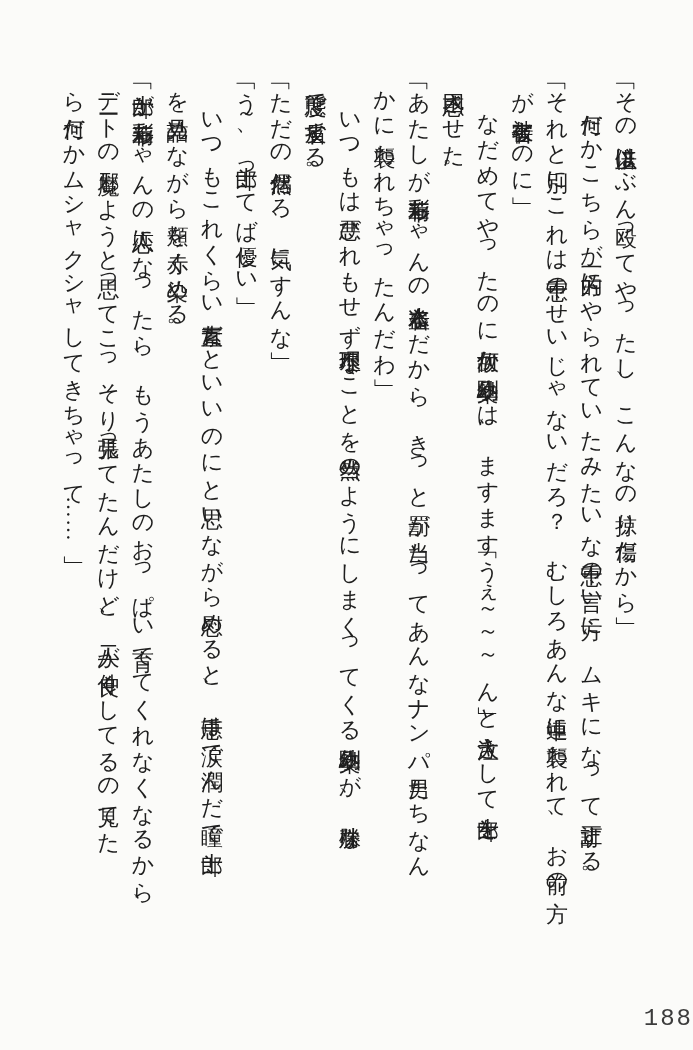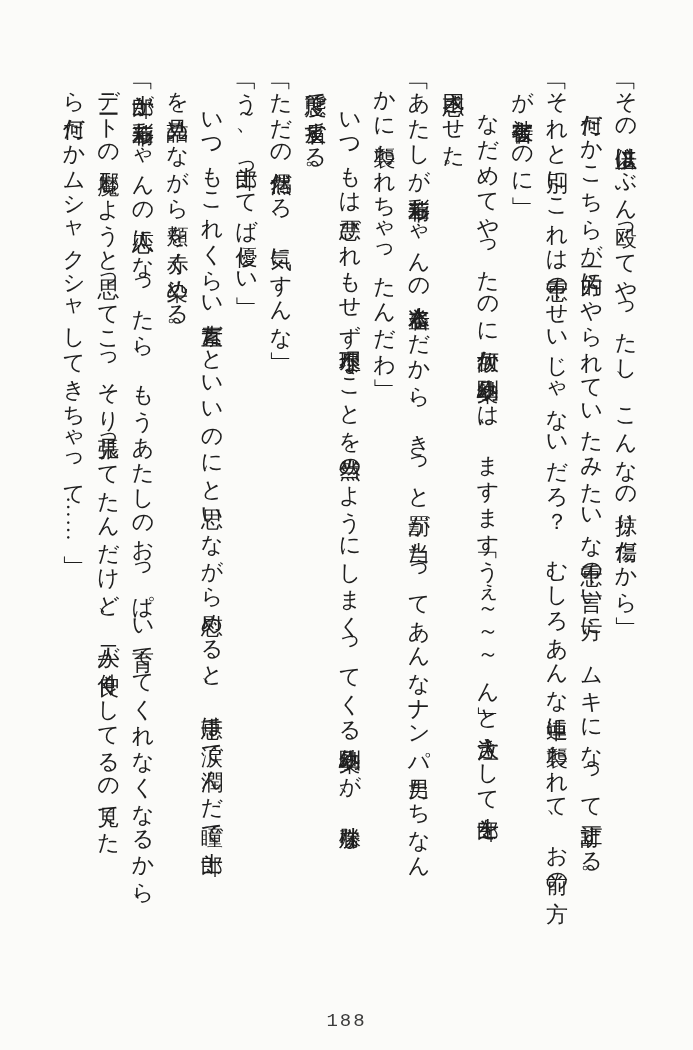--- a/index.html
+++ b/index.html
@@ -35,23 +35,23 @@
     white-space: nowrap;
   }
   .line.indent {
     text-indent: 1em;
   }
   .page-number {
     position: absolute;
     bottom: 18px;
     left: 0;
     width: 100%;
-    text-align: center;
+    text-align: right;
     font-family: "Liberation Mono", "DejaVu Sans Mono", monospace;
-    font-size: 19px;
+    font-size: 24px;
     letter-spacing: 2px;
     color: #3c3c3c;
   }
 </style>
 </head>
 <body style="background: rgb(251, 251, 249);">
 
 <div class="page">
   <main class="text-block" style="color: rgb(30, 30, 30);">
       <div class="line">「その倍以上はぶん殴ってやったし、こんなの掠り傷だから」</div>

